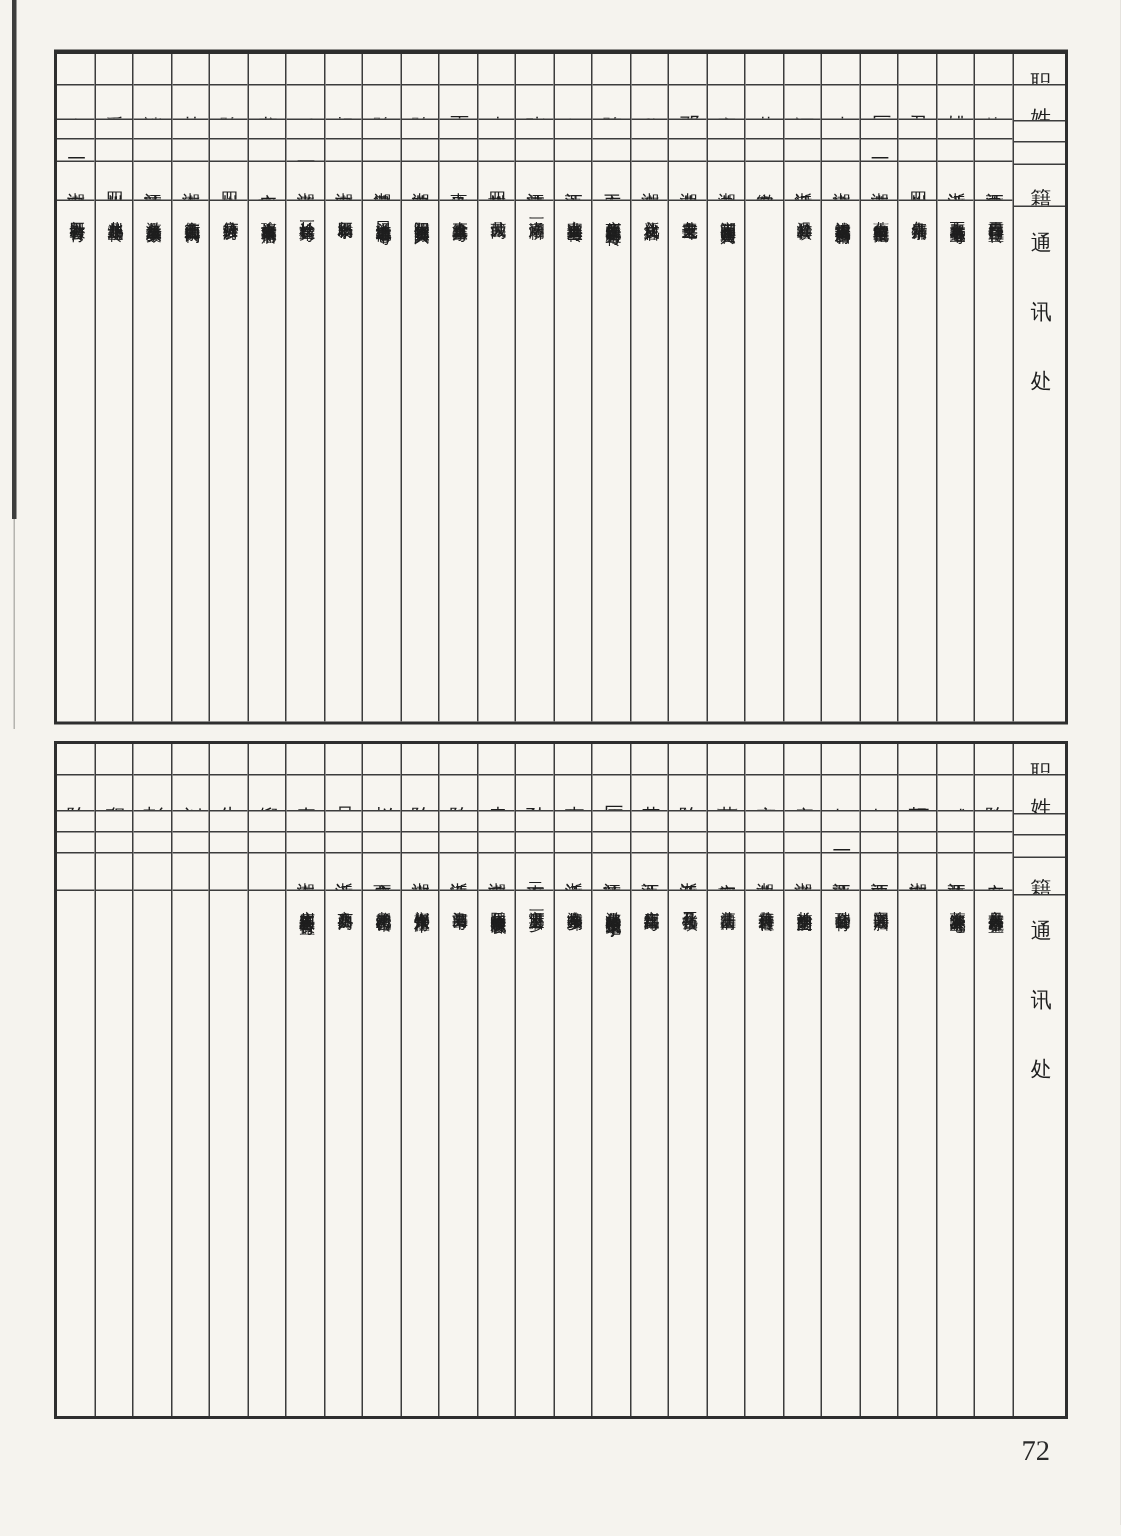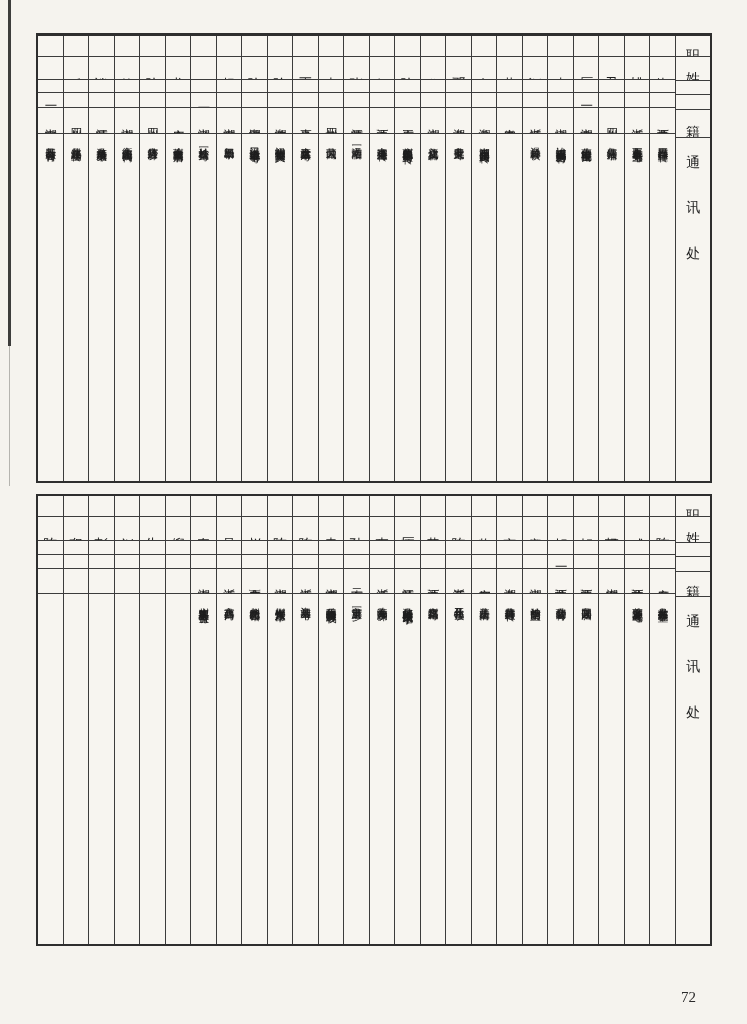--- a/index.html
+++ b/index.html
@@ -80,23 +80,22 @@
   .header-cell span { font-size:14px; }
   .h-occupation span { letter-spacing:16px; margin-bottom:-16px; }
   .h-name span       { letter-spacing:18px; margin-bottom:-18px; }
   .h-alias span      { letter-spacing:3px;  margin-bottom:-3px; }
   .h-age span        { letter-spacing:3px;  margin-bottom:-3px; }
   .h-native span     { letter-spacing:20px; margin-bottom:-20px; }
   .h-address span    { letter-spacing:46px; margin-bottom:-46px; }
 
   .page-number {
     position:absolute; top:957px; left:681px;
-    font-size:15px; color:#2a2a2a;
+    font-size:19px; color:#2a2a2a;
     font-family:"Liberation Serif","DejaVu Serif",serif;
-    margin-top:32px;
   }
 </style>
 </head>
 <body>
 
 <div class="sheet">
   <div class="edge-artifact"></div>
   <div class="edge-artifact2"></div>
 
   <div class="register-table table-top" id="table-0">

